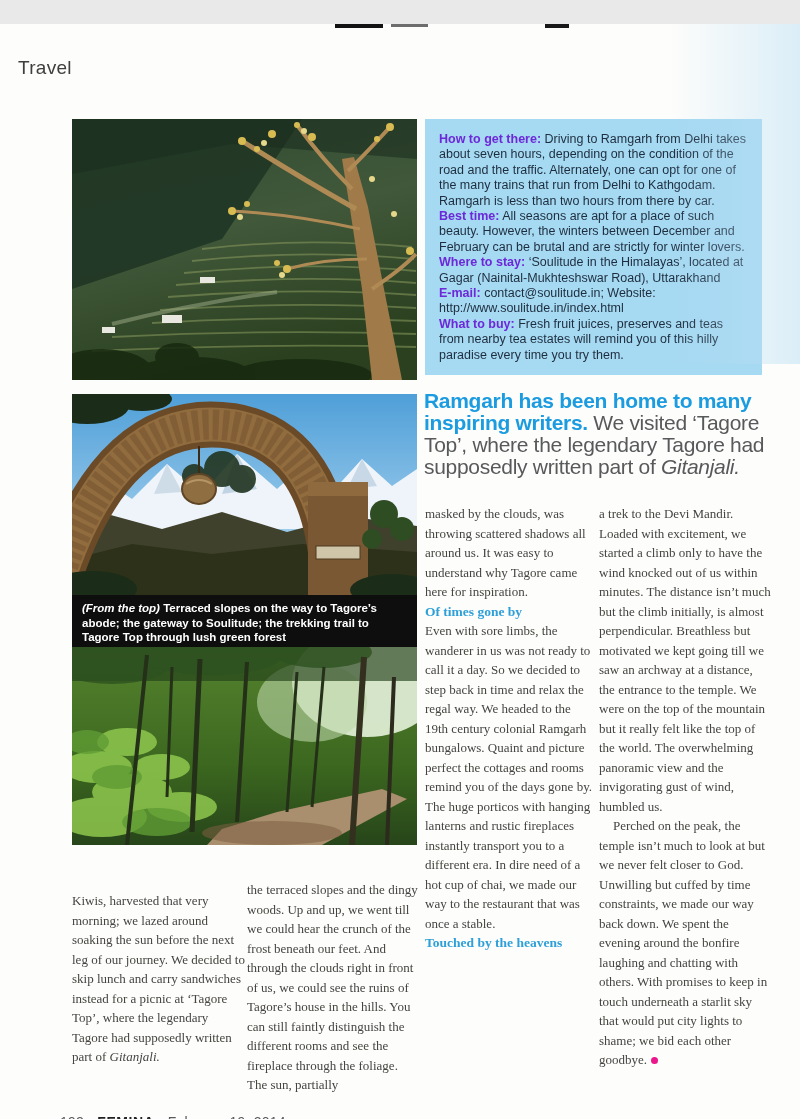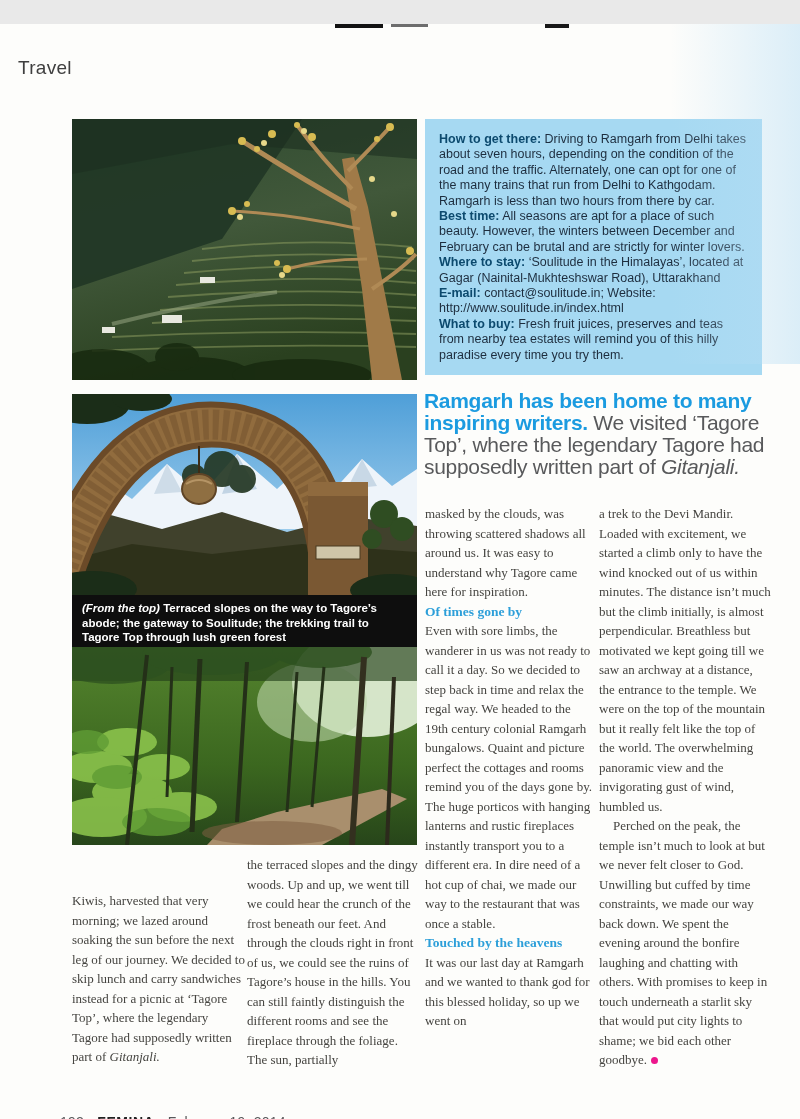--- a/index.html
+++ b/index.html
@@ -17,30 +17,30 @@
   .ph1{top:95px;height:261px;}
   .ph2{top:370px;height:201px;}
   .ph3{top:623px;height:198px;}
   .caption{position:absolute;left:72px;top:571px;width:345px;height:52px;background:#0e0e0e;
         box-sizing:border-box;padding:6px 10px 0;color:#fff;font-weight:bold;
         font-size:11.5px;line-height:14.5px;}
   .cap-pre{font-style:italic;}
   .infobox{position:absolute;left:425px;top:95px;width:337px;height:256px;background:#a6d9f2;
         box-sizing:border-box;padding:13px 14px 0;color:#1d2d3e;}
   .infobox p{margin:0;font-size:12.5px;line-height:15.4px;}
-  .infobox b{color:#0c4a6e;}
+  .infobox b{color:#6d28d9;}
   .headline{position:absolute;left:424px;top:366px;width:344px;
         font-size:21px;line-height:22px;letter-spacing:-.3px;}
   .hl-blue{color:#1b9be0;font-weight:bold;}
   .hl-gray{color:#58595b;}
   .hl-gray i{font-style:italic;}
   .col{position:absolute;width:173px;font-family:"Liberation Serif",serif;
         font-size:13px;line-height:19.5px;color:#454440;}
   .colA{left:72px;top:867px;}
-  .colB{left:247px;top:831px;}
+  .colB{left:247px;top:856px;}
   .colC{left:425px;top:480px;width:172px;}
   .colD{left:599px;top:480px;width:172px;}
   .col p{margin:0;}
   .col p.indent{text-indent:14px;}
   .subhead{margin:19px 0 0;color:#2d9fd9;font-weight:bold;font-size:13.5px;
         font-family:"Liberation Serif",serif;}
   .dot{display:inline-block;width:7px;height:7px;border-radius:50%;background:#ec168c;
         margin-left:4px;vertical-align:baseline;}
   .footer{position:absolute;left:60px;top:1090px;font-size:14px;color:#58595b;letter-spacing:.2px;}
   .footer b{color:#232323;letter-spacing:.6px;}
@@ -238,21 +238,20 @@
 
   <div class="col colB">
     <p>the terraced slopes and the dingy woods. Up and up, we went till we could hear the crunch of the frost beneath our feet. And through the clouds right in front of us, we could see the ruins of Tagore’s house in the hills. You can still faintly distinguish the different rooms and see the fireplace through the foliage. The sun, partially</p>
   </div>
 
   <div class="col colC">
     <p>masked by the clouds, was throwing scattered shadows all around us. It was easy to understand why Tagore came here for inspiration.</p>
     <p class="subhead">Of times gone by</p>
     <p>Even with sore limbs, the wanderer in us was not ready to call it a day. So we decided to step back in time and relax the regal way. We headed to the 19th century colonial Ramgarh bungalows. Quaint and picture perfect the cottages and rooms remind you of the days gone by. The huge porticos with hanging lanterns and rustic fireplaces instantly transport you to a different era. In dire need of a hot cup of chai, we made our way to the restaurant that was once a stable.</p>
     <p class="subhead">Touched by the heavens</p>
-    <p>It was our last day at Ramgarh and we wanted to thank god for this blessed holiday, so up we went on</p>
   </div>
 
   <div class="col colD">
     <p>a trek to the Devi Mandir. Loaded with excitement, we started a climb only to have the wind knocked out of us within minutes. The distance isn’t much but the climb initially, is almost perpendicular. Breathless but motivated we kept going till we saw an archway at a distance, the entrance to the temple. We were on the top of the mountain but it really felt like the top of the world. The overwhelming panoramic view and the invigorating gust of wind, humbled us.</p>
     <p class="indent"><span>Perched on the peak, the temple isn’t much to look at but we never felt closer to God. Unwilling but cuffed by time constraints, we made our way back down. We spent the evening around the bonfire laughing and chatting with others. With promises to keep in touch underneath a starlit sky that would put city lights to shame; we bid each other goodbye.</span><span class="dot"></span></p>
   </div>
 
   <div class="footer">
     <span>192</span>
     <span>•</span>

